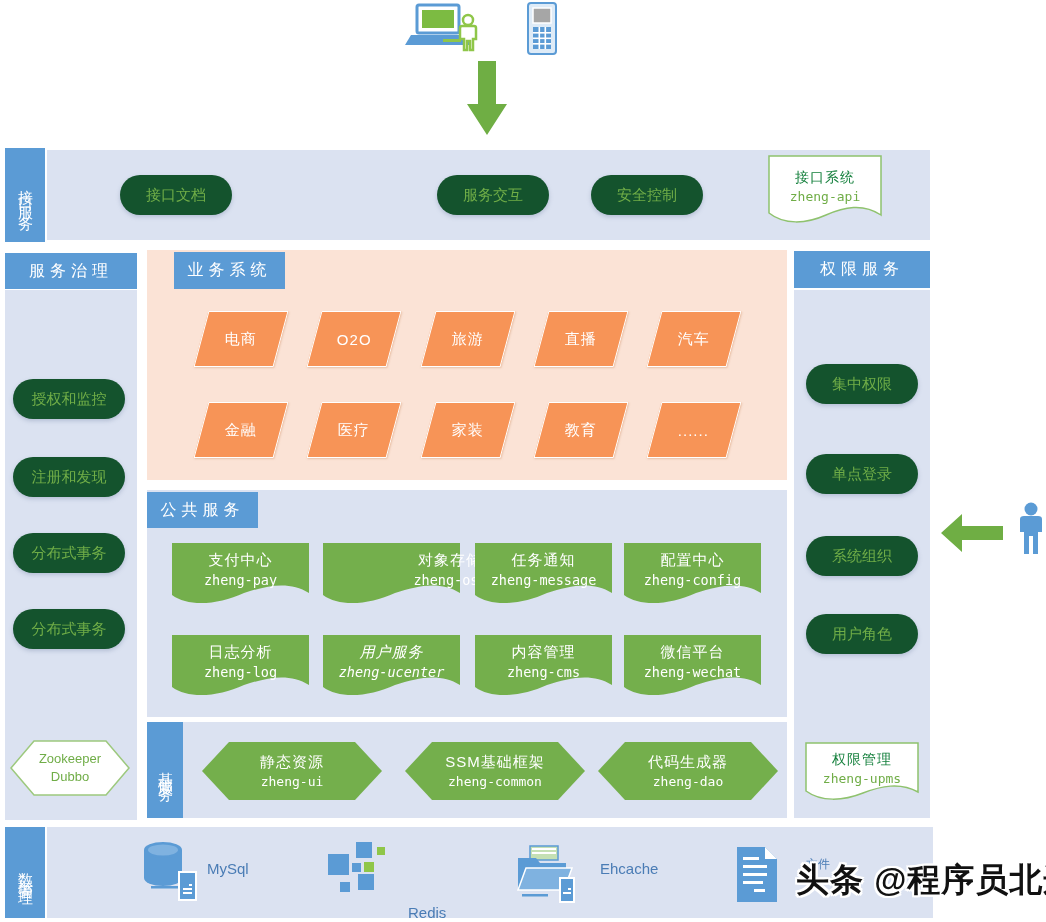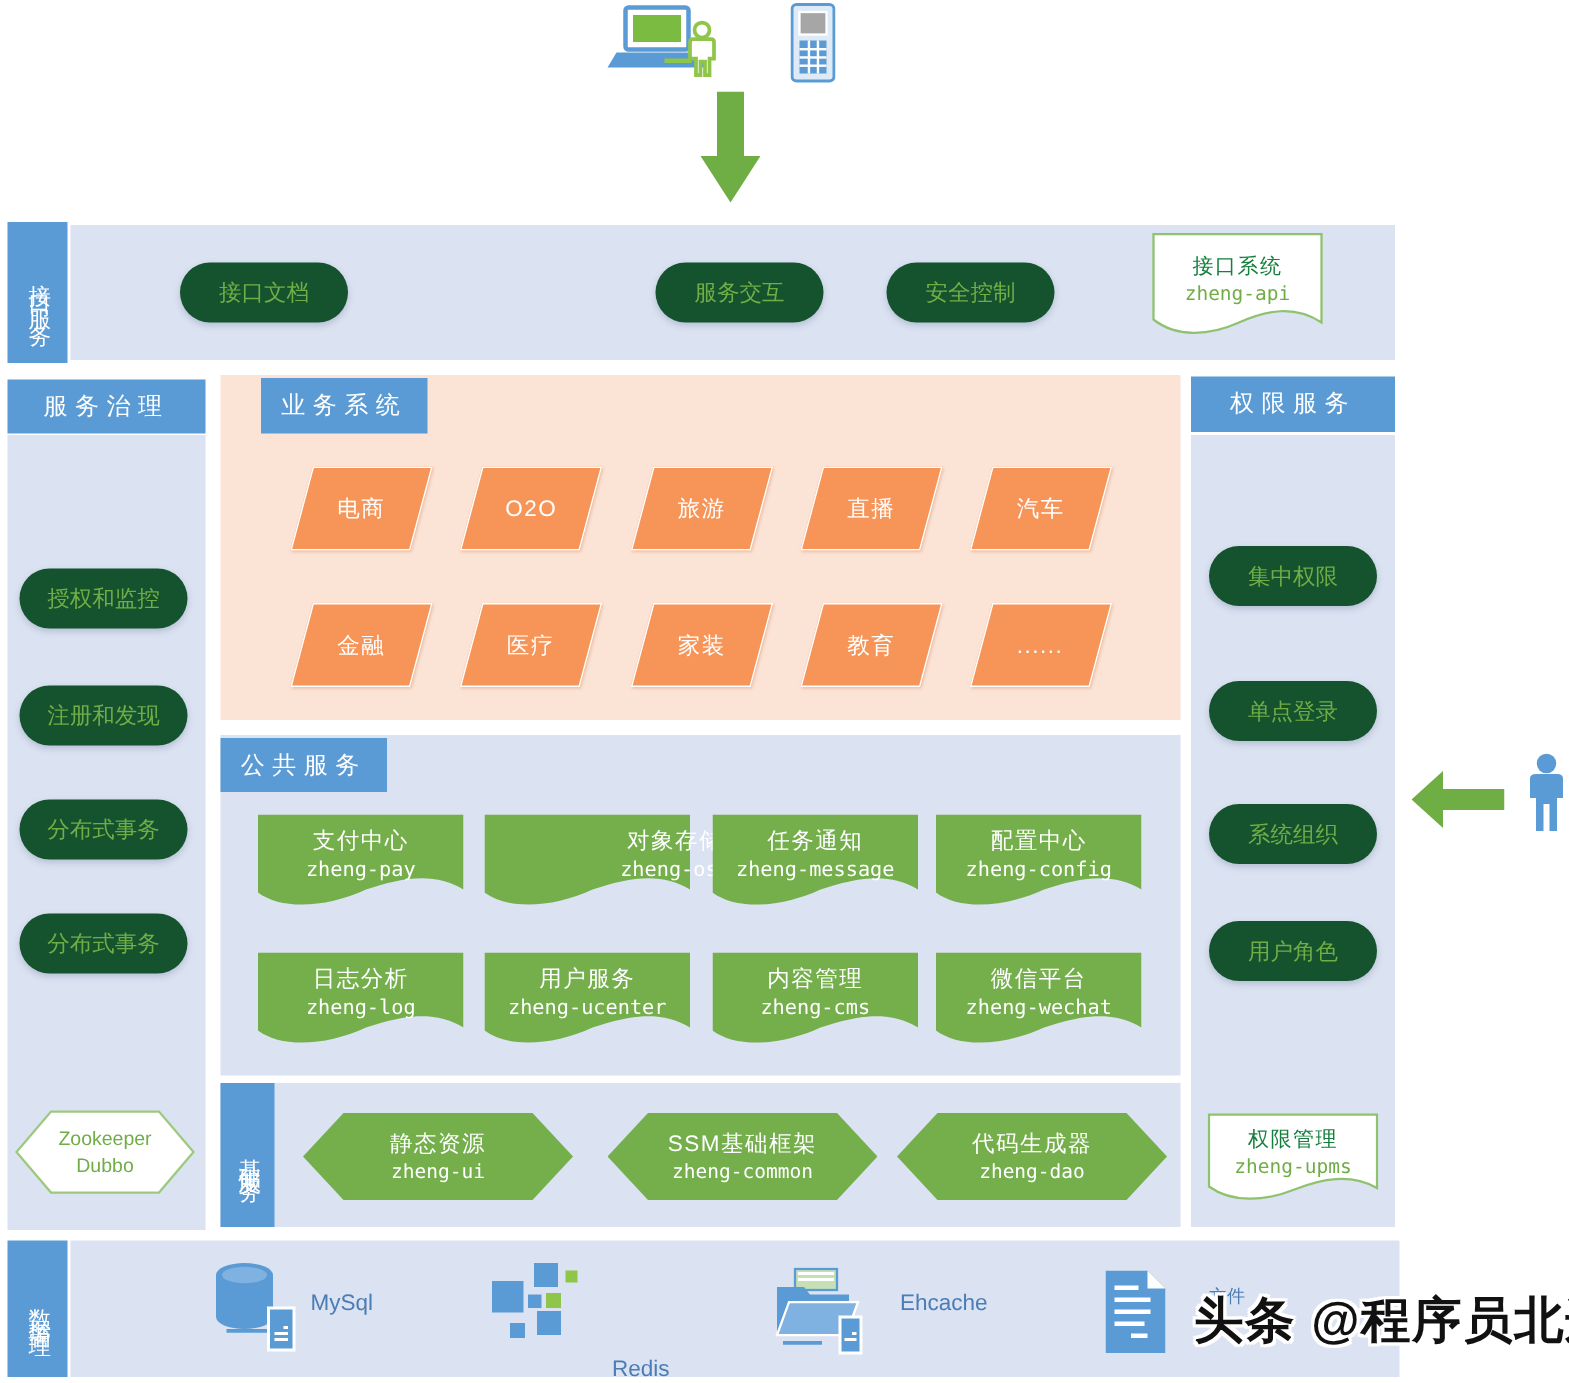--- a/index.html
+++ b/index.html
@@ -162,21 +162,21 @@
     <div class="t">配置中心</div>
     <div class="c">zheng-config</div>
   </div>
   <div class="wv" style="left:172px;top:635px;">
     <svg width="137" height="66" viewBox="0 0 137 66">
         <path d="M0,0 H137 V50 C118,38 96,42 72,50 C46,62 16,64 0,52 Z" fill="#74AF4C"></path>
       </svg>
     <div class="t">日志分析</div>
     <div class="c">zheng-log</div>
   </div>
-  <div class="wv" style="left:323px;top:635px;">
+  <div class="wv" style="left:323px;top:635px;font-style:italic;">
     <svg width="137" height="66" viewBox="0 0 137 66">
         <path d="M0,0 H137 V50 C118,38 96,42 72,50 C46,62 16,64 0,52 Z" fill="#74AF4C"></path>
       </svg>
     <div class="t">用户服务</div>
     <div class="c">zheng-ucenter</div>
   </div>
   <div class="wv" style="left:475px;top:635px;">
     <svg width="137" height="66" viewBox="0 0 137 66">
         <path d="M0,0 H137 V50 C118,38 96,42 72,50 C46,62 16,64 0,52 Z" fill="#74AF4C"></path>
       </svg>

